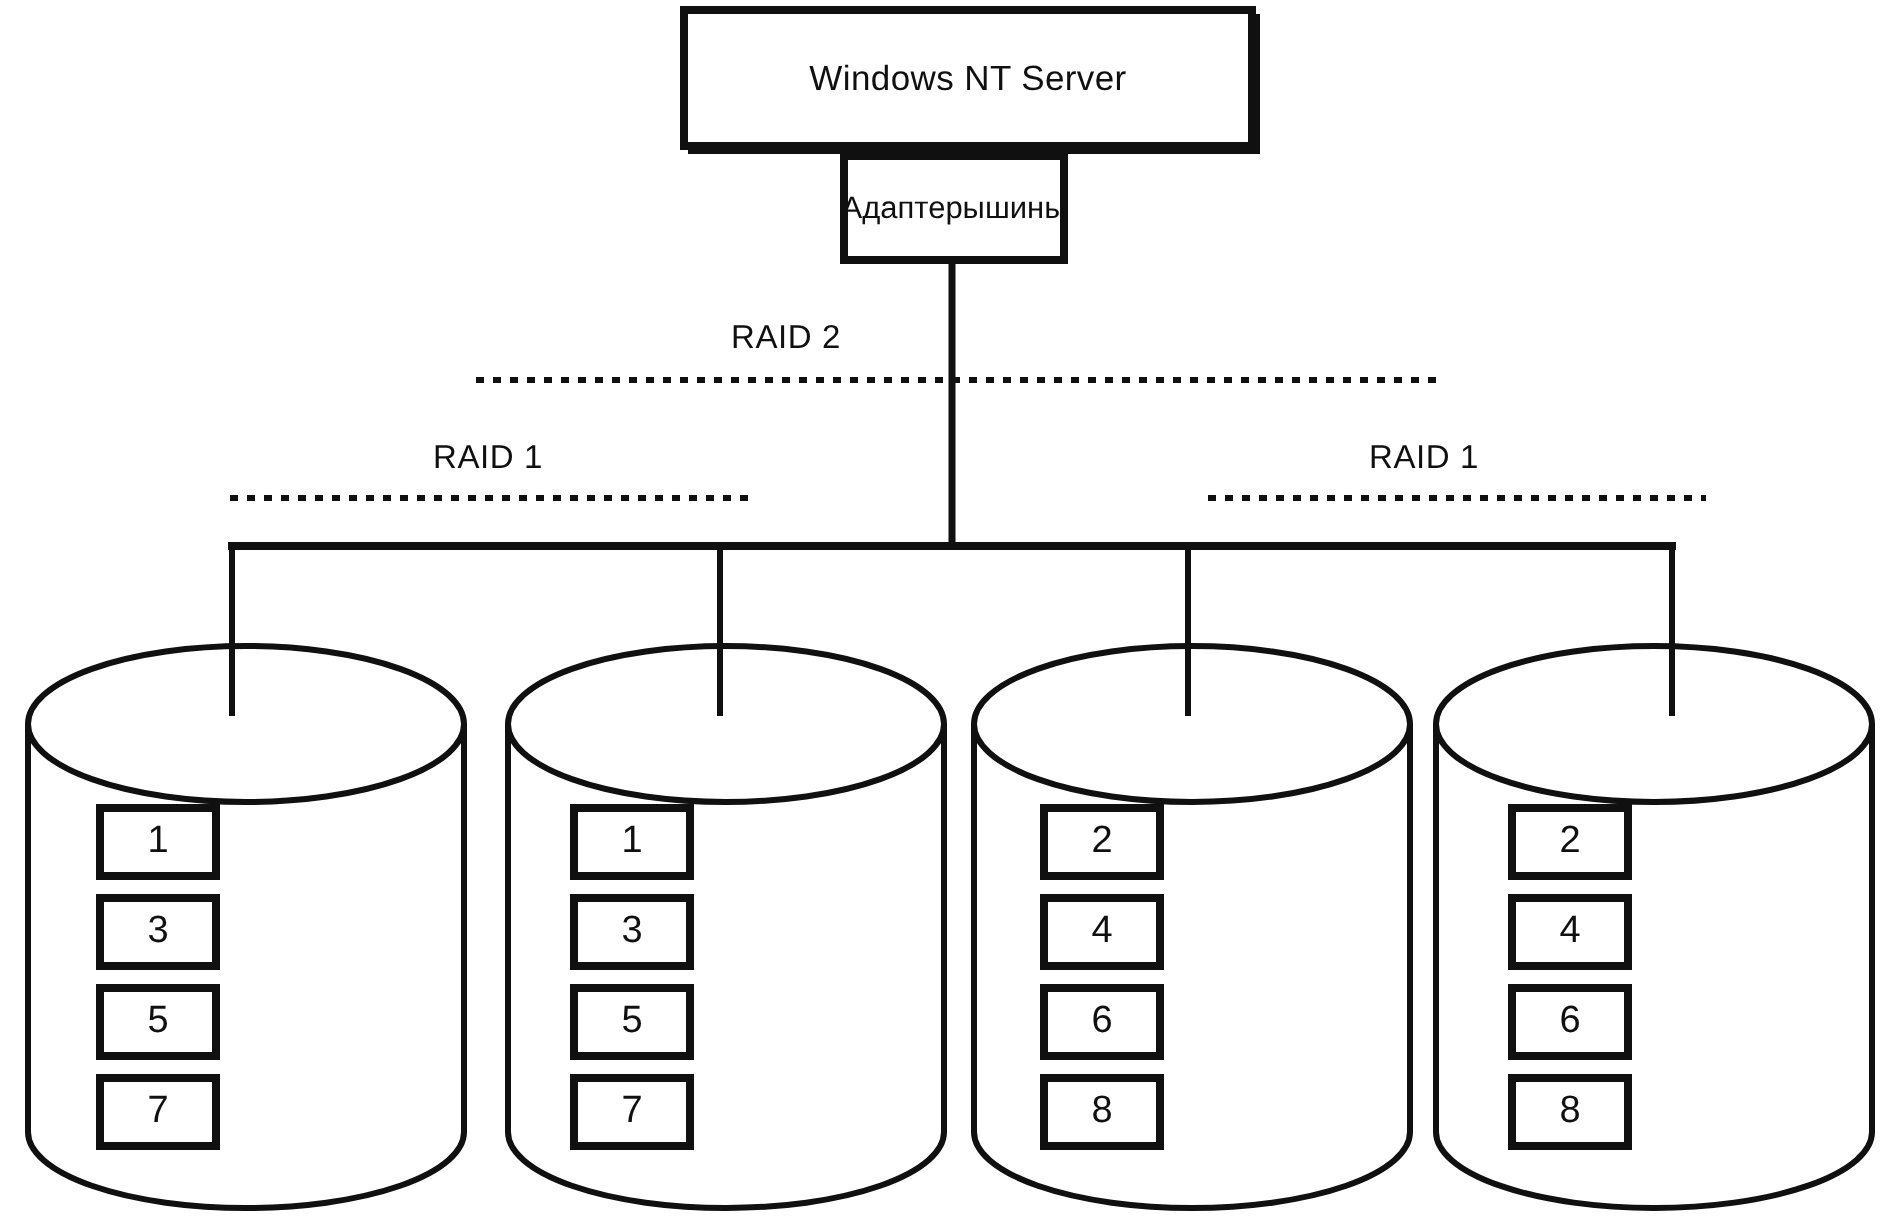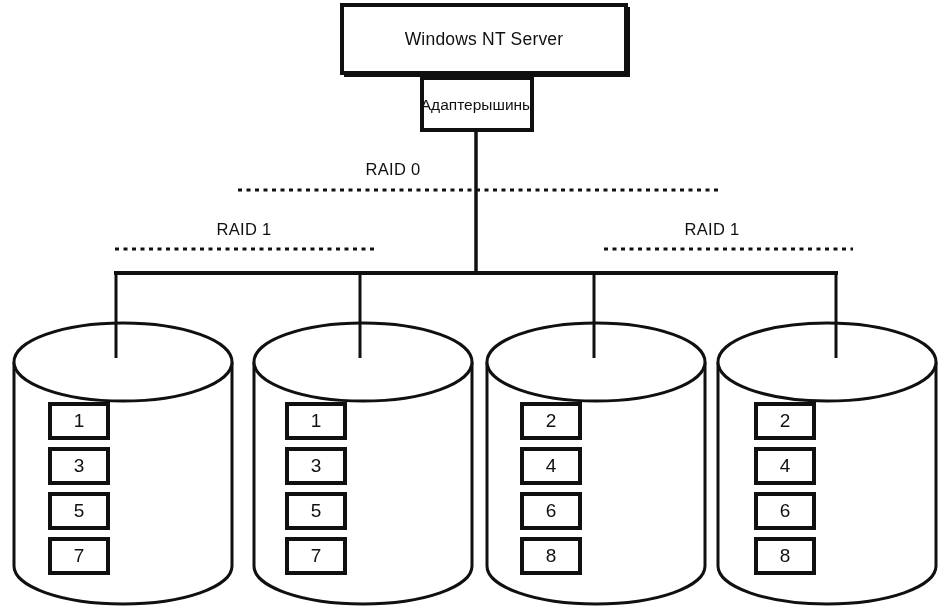--- a/index.html
+++ b/index.html
@@ -81,21 +81,21 @@
 
   <div class="server-box">
     <span>Windows NT Server</span>
   </div>
 
   <div class="adapter-box">
     <span>Адаптеры</span>
     <span>шины</span>
   </div>
 
-  <div class="raid-label raid0">RAID 0</div>
+  <div class="raid-label raid0">RAID 2</div>
   <div class="raid-label raid1-left">RAID 1</div>
   <div class="raid-label raid1-right">RAID 1</div>
 
   <div class="disk-blocks d1">
     <div class="block">1</div>
     <div class="block">3</div>
     <div class="block">5</div>
     <div class="block">7</div>
   </div>
   <div class="disk-blocks d2">

